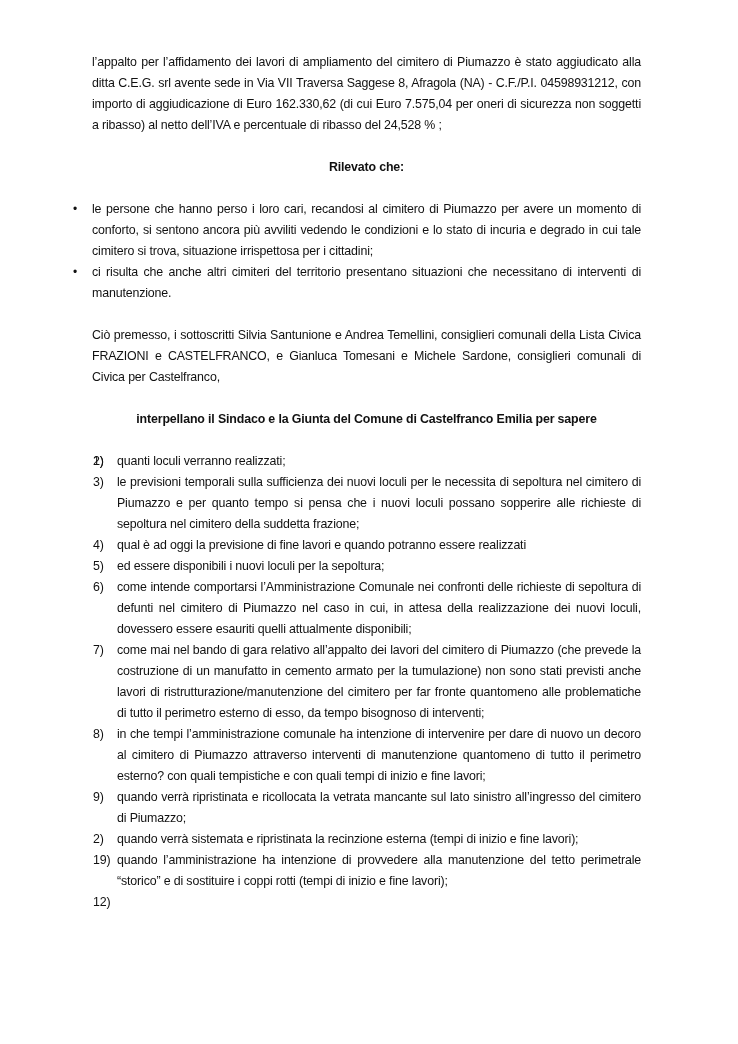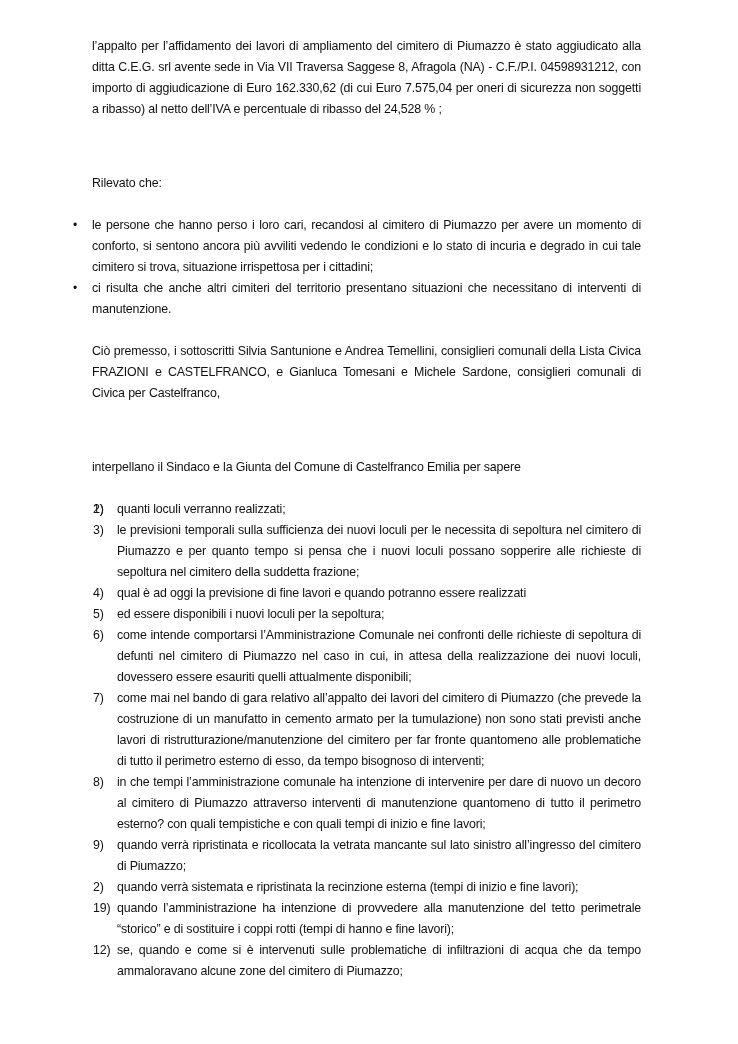--- a/index.html
+++ b/index.html
@@ -2,25 +2,25 @@
 <html><head>
 <meta charset="utf-8">
 <style>
   html, body { margin: 0; padding: 0; background: #ffffff; }
   body {
     width: 738px; height: 1044px; overflow: hidden; position: relative;
     font-family: "Liberation Sans", sans-serif;
     color: #111111;
   }
   .page {
-    position: absolute; left: 92px; top: 36px; width: 549px;
+    position: absolute; left: 92px; top: 52px; width: 549px;
     font-size: 12.4px; line-height: 21px; letter-spacing: -0.15px;
   }
   p { margin: 0; text-align: justify; }
-  .heading { text-align: left; font-weight: normal; margin-top: 32px; }
+  .heading { text-align: center; font-weight: bold; }
   .gap { height: 21px; }
   ul.bullets { list-style: none; margin: 0; padding: 0; }
   ul.bullets li { position: relative; text-align: justify; }
   ul.bullets li .bullet {
     position: absolute; left: -19px; top: 0; font-size: 12px;
   }
   ol.questions { list-style: none; margin: 0; padding: 0; }
   ol.questions li { position: relative; padding-left: 25px; text-align: justify; }
   ol.questions li .num { position: absolute; left: 1px; top: 0; }
 </style>
@@ -62,17 +62,17 @@
     <li><span class="num">1)</span></li>
     <li><span class="num">2)</span><span>quanti loculi verranno realizzati;</span></li>
     <li><span class="num">3)</span><span>le previsioni temporali sulla sufficienza dei nuovi loculi per le necessita di sepoltura nel cimitero di Piumazzo e per quanto tempo si pensa che i nuovi loculi possano sopperire alle richieste di sepoltura nel cimitero della suddetta frazione;</span></li>
     <li><span class="num">4)</span><span>qual è ad oggi la previsione di fine lavori e quando potranno essere realizzati</span></li>
     <li><span class="num">5)</span><span>ed essere disponibili i nuovi loculi per la sepoltura;</span></li>
     <li><span class="num">6)</span><span>come intende comportarsi l’Amministrazione Comunale nei confronti delle richieste di sepoltura di defunti nel cimitero di Piumazzo nel caso in cui, in attesa della realizzazione dei nuovi loculi, dovessero essere esauriti quelli attualmente disponibili;</span></li>
     <li><span class="num">7)</span><span>come mai nel bando di gara relativo all’appalto dei lavori del cimitero di Piumazzo (che prevede la costruzione di un manufatto in cemento armato per la tumulazione) non sono stati previsti anche lavori di ristrutturazione/manutenzione del cimitero per far fronte quantomeno alle problematiche di tutto il perimetro esterno di esso, da tempo bisognoso di interventi;</span></li>
     <li><span class="num">8)</span><span>in che tempi l’amministrazione comunale ha intenzione di intervenire per dare di nuovo un decoro al cimitero di Piumazzo attraverso interventi di manutenzione quantomeno di tutto il perimetro esterno? con quali tempistiche e con quali tempi di inizio e fine lavori;</span></li>
     <li><span class="num">9)</span><span>quando verrà ripristinata e ricollocata la vetrata mancante sul lato sinistro all’ingresso del cimitero di Piumazzo;</span></li>
     <li><span class="num">2)</span><span>quando verrà sistemata e ripristinata la recinzione esterna (tempi di inizio e fine lavori);</span></li>
-    <li><span class="num">19)</span><span>quando l’amministrazione ha intenzione di provvedere alla manutenzione del tetto perimetrale “storico” e di sostituire i coppi rotti (tempi di hanno e fine lavori);</span></li>
-    <li><span class="num">12)</span><span>se, quando e come si è intervenuti sulle problematiche di infiltrazioni di acqua che da tempo ammaloravano alcune zone del cimitero di Piumazzo;</span></li>
+    <li><span class="num">19)</span><span>quando l’amministrazione ha intenzione di provvedere alla manutenzione del tetto perimetrale “storico” e di sostituire i coppi rotti (tempi di inizio e fine lavori);</span></li>
+    <li><span class="num">12)</span></li>
   </ol>
 
 </div>
 
 </body></html>

